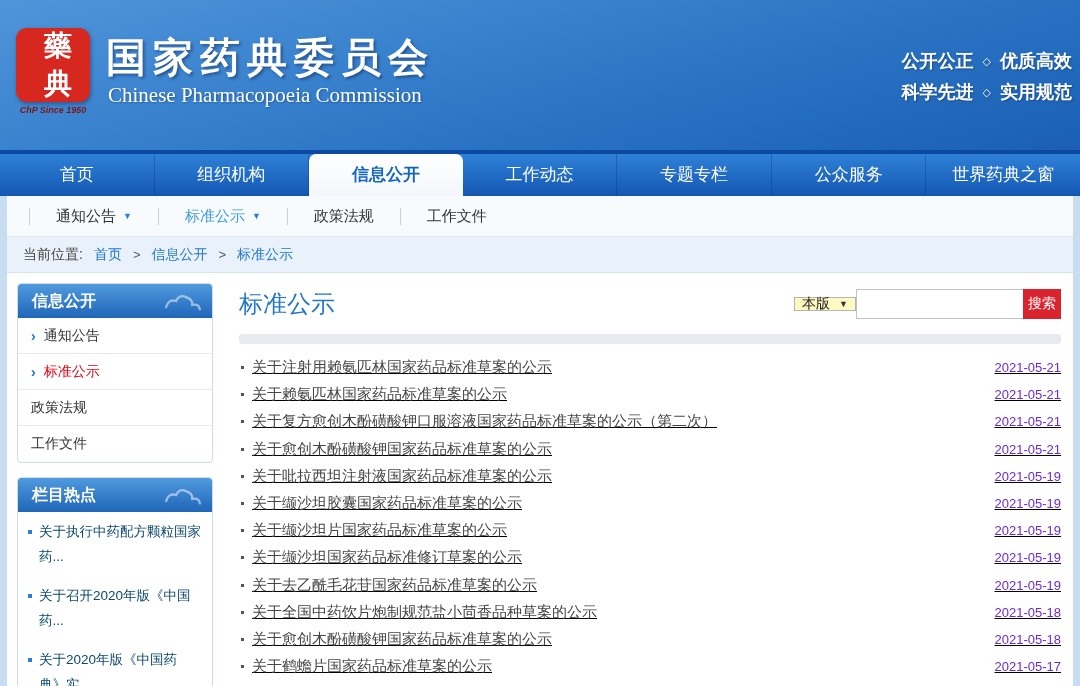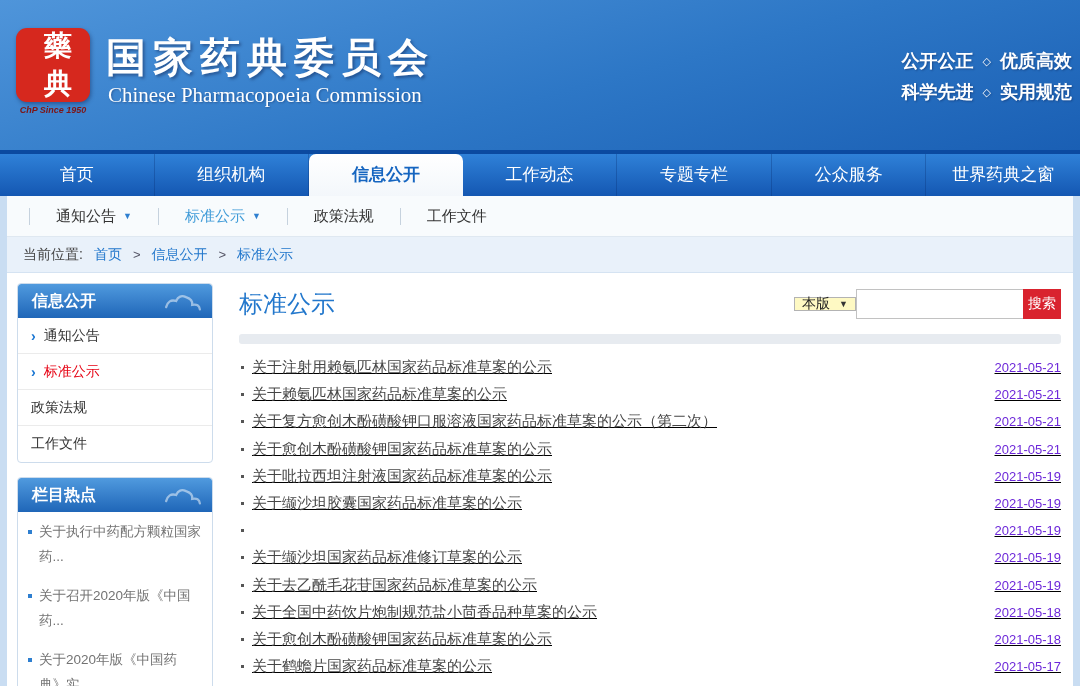--- a/index.html
+++ b/index.html
@@ -56,21 +56,21 @@
     margin-bottom: 14px; overflow: hidden; }
   .side-box-header { position: relative; height: 34px; line-height: 34px; padding-left: 14px;
     background: linear-gradient(180deg, #509ade, #1f66b8); color: #fff; font-size: 16px; font-weight: bold;
     border-radius: 3px 3px 0 0; }
   .cloud { position: absolute; right: 6px; top: 5px; width: 46px; height: 24px; opacity: .5; }
   .side-item { height: 36px; display: flex; align-items: center; gap: 8px; padding-left: 13px;
     font-size: 14px; color: #333; border-bottom: 1px solid #ebebeb; cursor: pointer; }
   .side-item:last-child { border-bottom: none; }
   .side-arrow { color: #1a76d2; font-weight: bold; font-size: 14px; }
   .side-item.active { color: #e60012; }
-  .hot-item { display: flex; padding: 7px 8px 7px 10px; font-size: 13.5px; color: #737373;
+  .hot-item { display: flex; padding: 7px 8px 7px 10px; font-size: 13.5px; color: #0c4a6e;
     line-height: 25px; cursor: pointer; }
   .hot-bullet { width: 4px; height: 4px; background: #2e7fd0; margin: 11px 7px 0 0; flex: none; }
 
   .main { flex: 1; min-width: 0; }
   .main-header { display: flex; align-items: center; justify-content: space-between; padding-top: 5px; }
   .main-title { color: #2277cc; font-size: 24px; }
   .search { display: flex; align-items: center; }
   .search-scope { width: 62px; height: 14px; border: 1px solid #b3b3b3; background: #fef9c3;
     display: flex; align-items: center; justify-content: space-between; padding: 0 7px;
     font-size: 14px; color: #222; margin-right: 0; cursor: pointer; }
@@ -232,20 +232,21 @@
             <span class="row-title">关于吡拉西坦注射液国家药品标准草案的公示</span>
             <span class="row-date">2021-05-19</span>
           </div>
           <div class="list-row">
             <span class="row-bullet"></span>
             <span class="row-title">关于缬沙坦胶囊国家药品标准草案的公示</span>
             <span class="row-date">2021-05-19</span>
           </div>
           <div class="list-row">
             <span class="row-bullet"></span>
+            <span class="row-title">关于缬沙坦片国家药品标准草案的公示</span>
             <span class="row-date">2021-05-19</span>
           </div>
           <div class="list-row">
             <span class="row-bullet"></span>
             <span class="row-title">关于缬沙坦国家药品标准修订草案的公示</span>
             <span class="row-date">2021-05-19</span>
           </div>
           <div class="list-row">
             <span class="row-bullet"></span>
             <span class="row-title">关于去乙酰毛花苷国家药品标准草案的公示</span>

